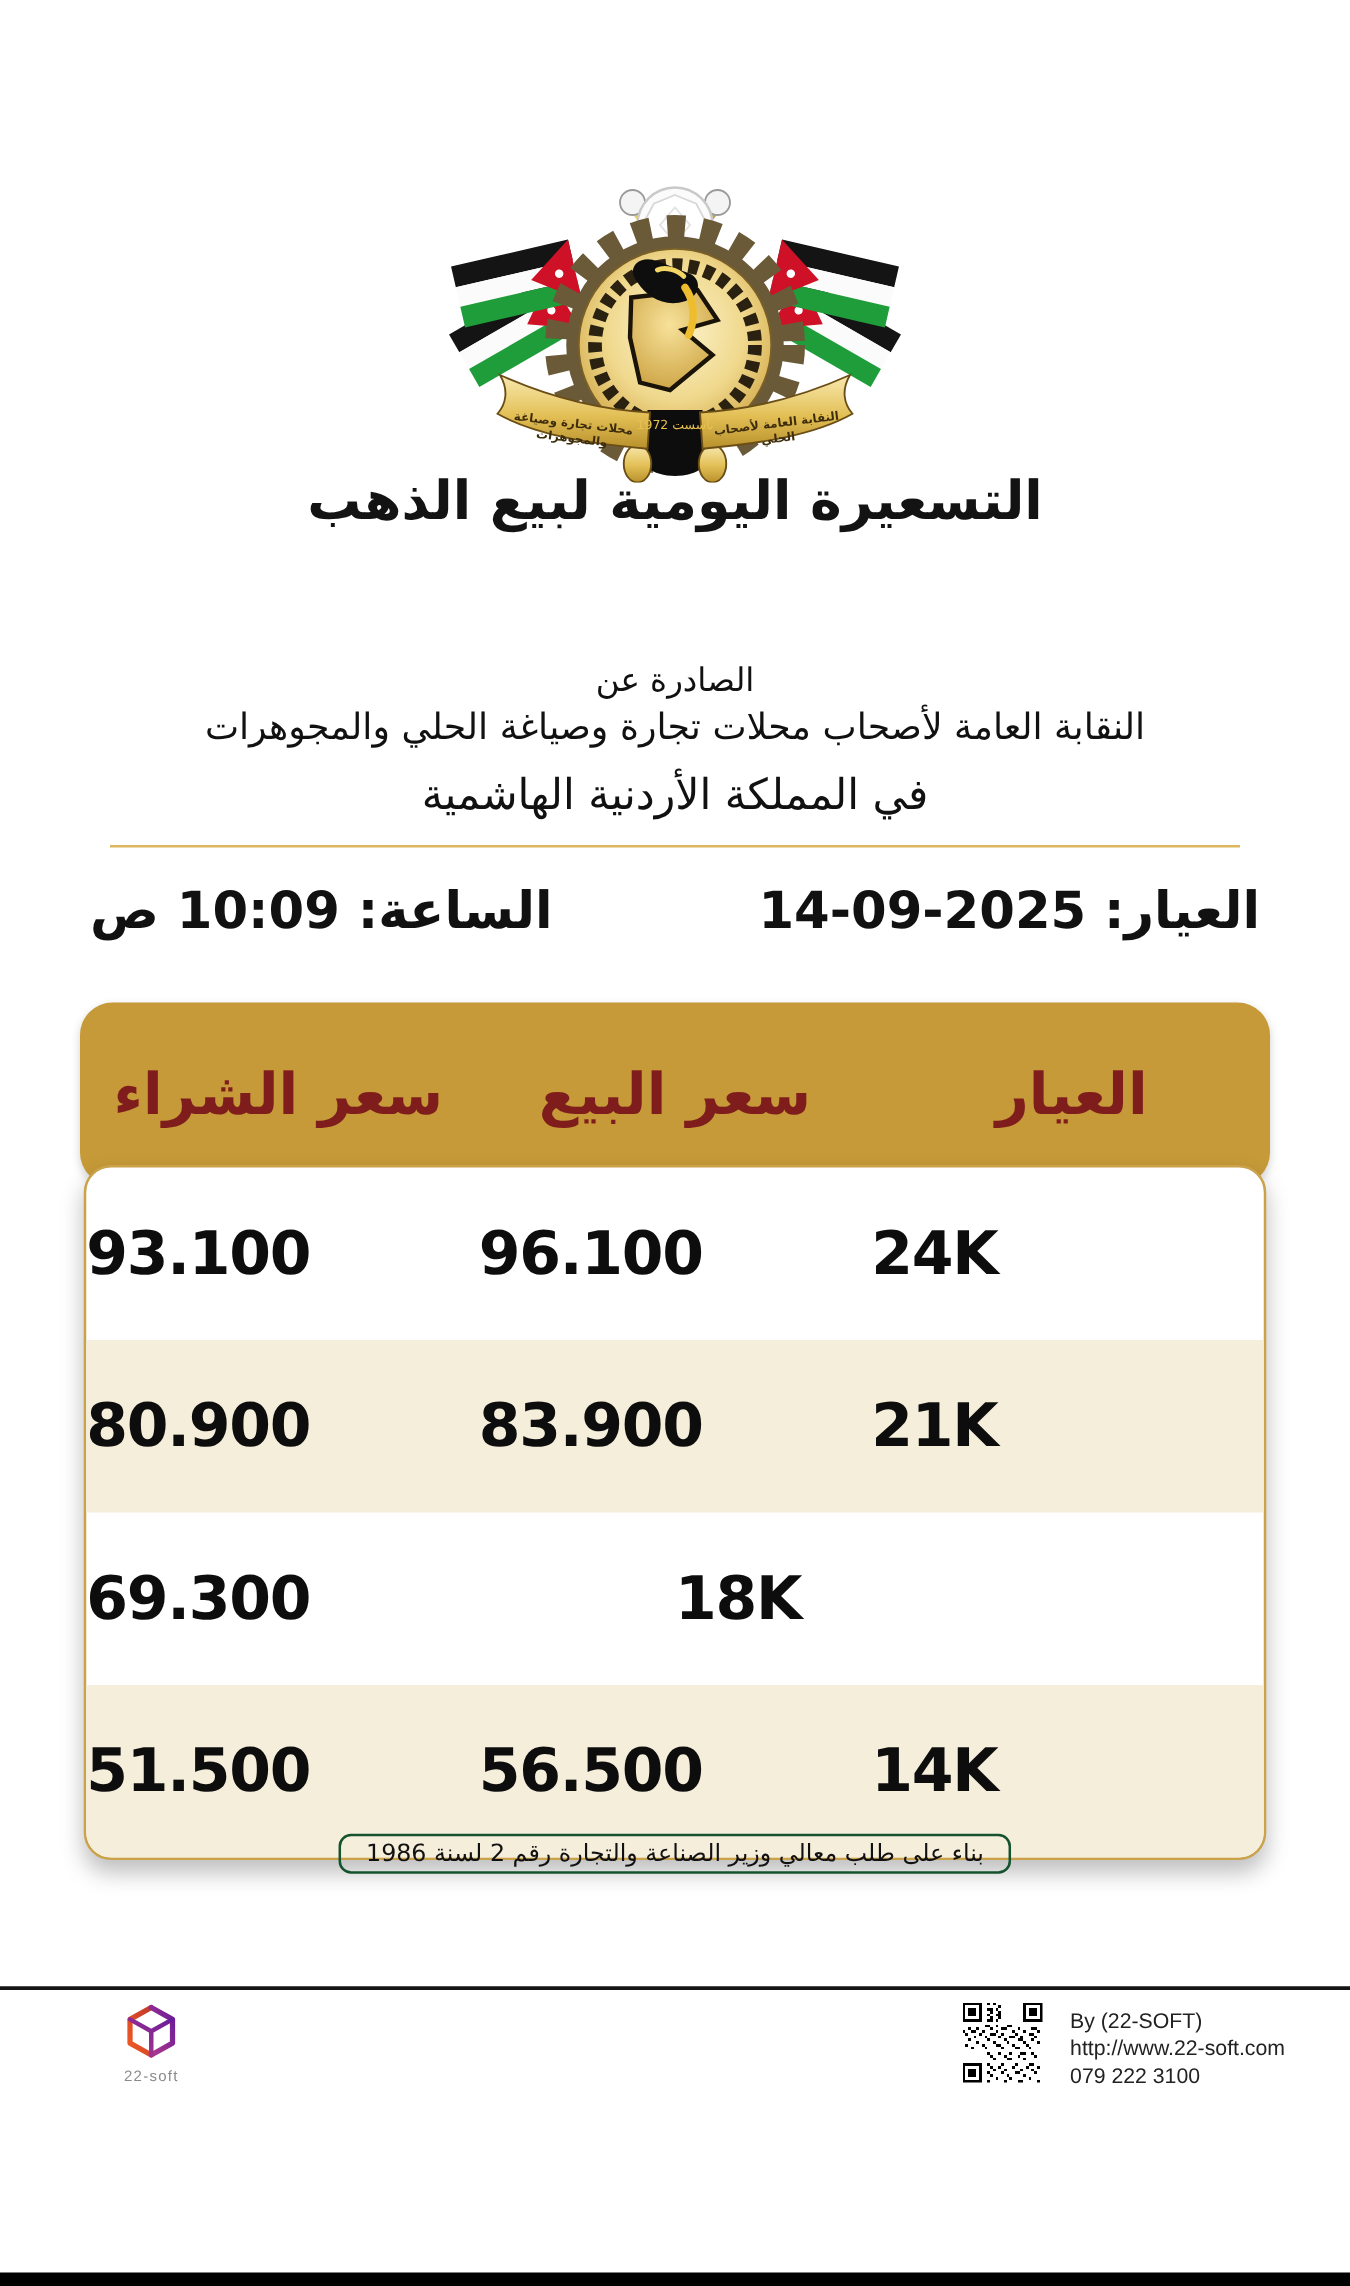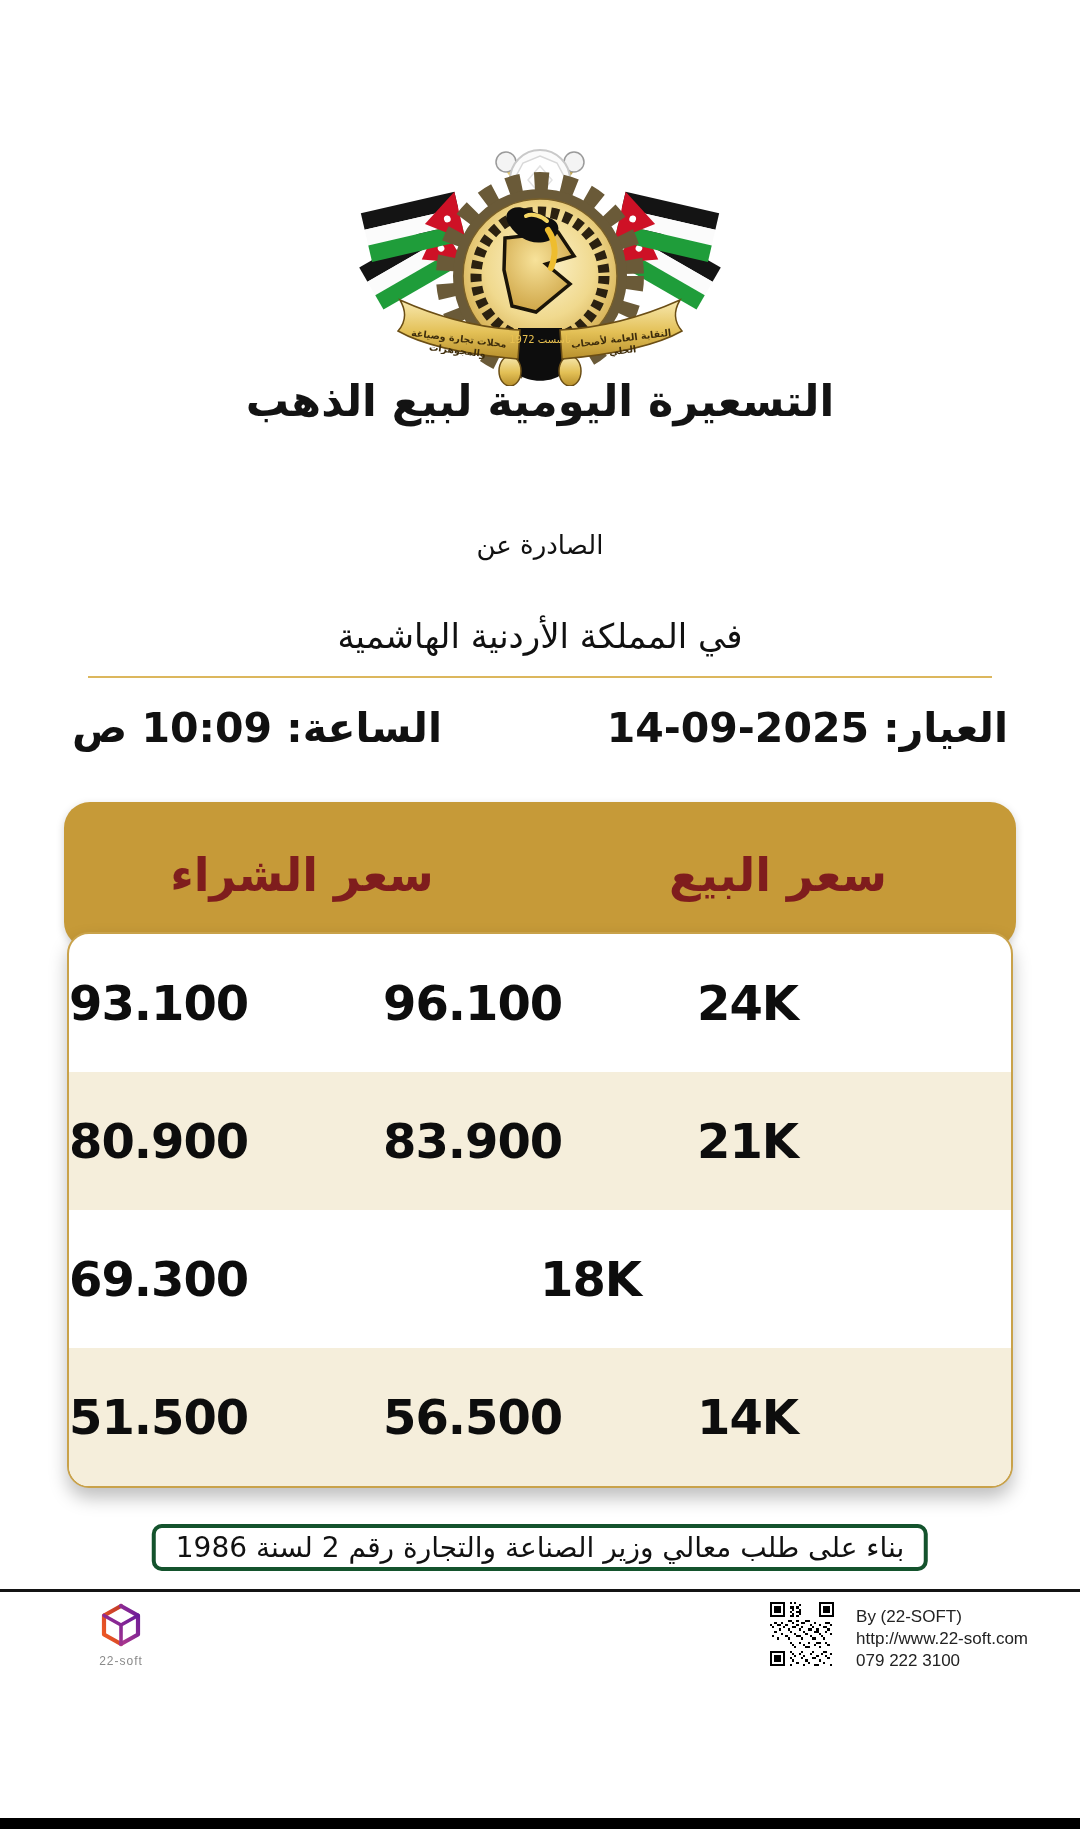--- a/index.html
+++ b/index.html
@@ -17,22 +17,22 @@
   .dt-group{white-space:nowrap;}
   .tbl{position:absolute;left:64px;right:64px;top:802px;}
   .t-head{height:146px;background:#c69a38;border-radius:26px;display:flex;direction:rtl;
           align-items:center;box-shadow:0 3px 8px rgba(0,0,0,.18);}
   .t-head .cell{flex:1;text-align:center;font-size:46px;font-weight:bold;color:#7f1d1d;}
   .t-body{position:relative;margin:-16px 3px 0 3px;background:#fff;border:2px solid #c9a24a;
           border-radius:22px;overflow:hidden;box-shadow:0 10px 18px rgba(0,0,0,.25);}
   .t-row{height:138px;display:flex;direction:rtl;align-items:center;}
   .t-row.alt{background:#f5eedb;}
   .t-row .cell{flex:1;text-align:left;font-size:48px;font-weight:bold;color:#0d0d0d;letter-spacing:-1px;}
-  .note-box{position:absolute;top:1524px;left:50%;transform:translateX(-50%);border:4px solid #14532d;
-            border-radius:10px;padding:3px 20px;font-size:28px;direction:rtl;white-space:nowrap;color:#111;}
+  .note-box{position:absolute;top:1467px;left:50%;transform:translateX(-50%);border:2px solid #14532d;
+            border-radius:10px;padding:3px 20px;font-size:19px;direction:rtl;white-space:nowrap;color:#111;}
   .divider{position:absolute;top:1589px;left:0;right:0;height:3px;background:#141414;}
   .bottom-bar{position:absolute;top:1598px;left:0;right:0;height:90px;}
   .brand{position:absolute;left:86px;top:4px;width:70px;text-align:center;}
   .brand-label{font-size:12px;color:#8a8a8a;letter-spacing:1px;font-family:"Liberation Sans",sans-serif;margin-top:-2px;}
   .credit{position:absolute;right:52px;top:4px;display:flex;gap:22px;align-items:flex-start;}
   .credit-text{font-family:"Liberation Sans",sans-serif;font-size:17px;line-height:1.3;color:#222;padding-top:4px;}
   .bottom-strip{position:absolute;left:0;right:0;bottom:0;height:11px;background:#000;}
   svg text{font-family:"DejaVu Sans",sans-serif;}
 </style>
 </head>
@@ -118,36 +118,38 @@
         <g transform="rotate(7 120 222)">
           <text x="118" y="218" text-anchor="middle" font-size="9.5" fill="#3e2d0c" font-weight="bold">محلات تجارة وصياغة</text>
           <text x="118" y="230" text-anchor="middle" font-size="9.5" fill="#3e2d0c" font-weight="bold">والمجوهرات</text>
         </g>
       </g>
     </svg>
   </div>
 
   <div class="center-text issued">الصادرة عن</div>
   <div class="center-text title">التسعيرة اليومية لبيع الذهب</div>
+  <div class="center-text syndicate">النقابة العامة لأصحاب محلات تجارة وصياغة الحلي والمجوهرات</div>
   <div class="center-text kingdom">في المملكة الأردنية الهاشمية</div>
   <div class="gold-hr"></div>
 
   <div class="dt-row">
     <div class="dt-group">
       <span>العيار:</span>
       <span dir="ltr">14-09-2025</span>
     </div>
     <div class="dt-group">
       <span>الساعة:</span>
       <span>10:09 ص</span>
     </div>
   </div>
 
   <div class="tbl">
     <div class="t-head">
+      <div class="cell">العيار</div>
       <div class="cell">سعر البيع</div>
       <div class="cell">سعر الشراء</div>
     </div>
     <div class="t-body">
       <div class="t-row">
         <div class="cell">24K</div>
         <div class="cell">96.100</div>
         <div class="cell">93.100</div>
       </div>
       <div class="t-row alt">

